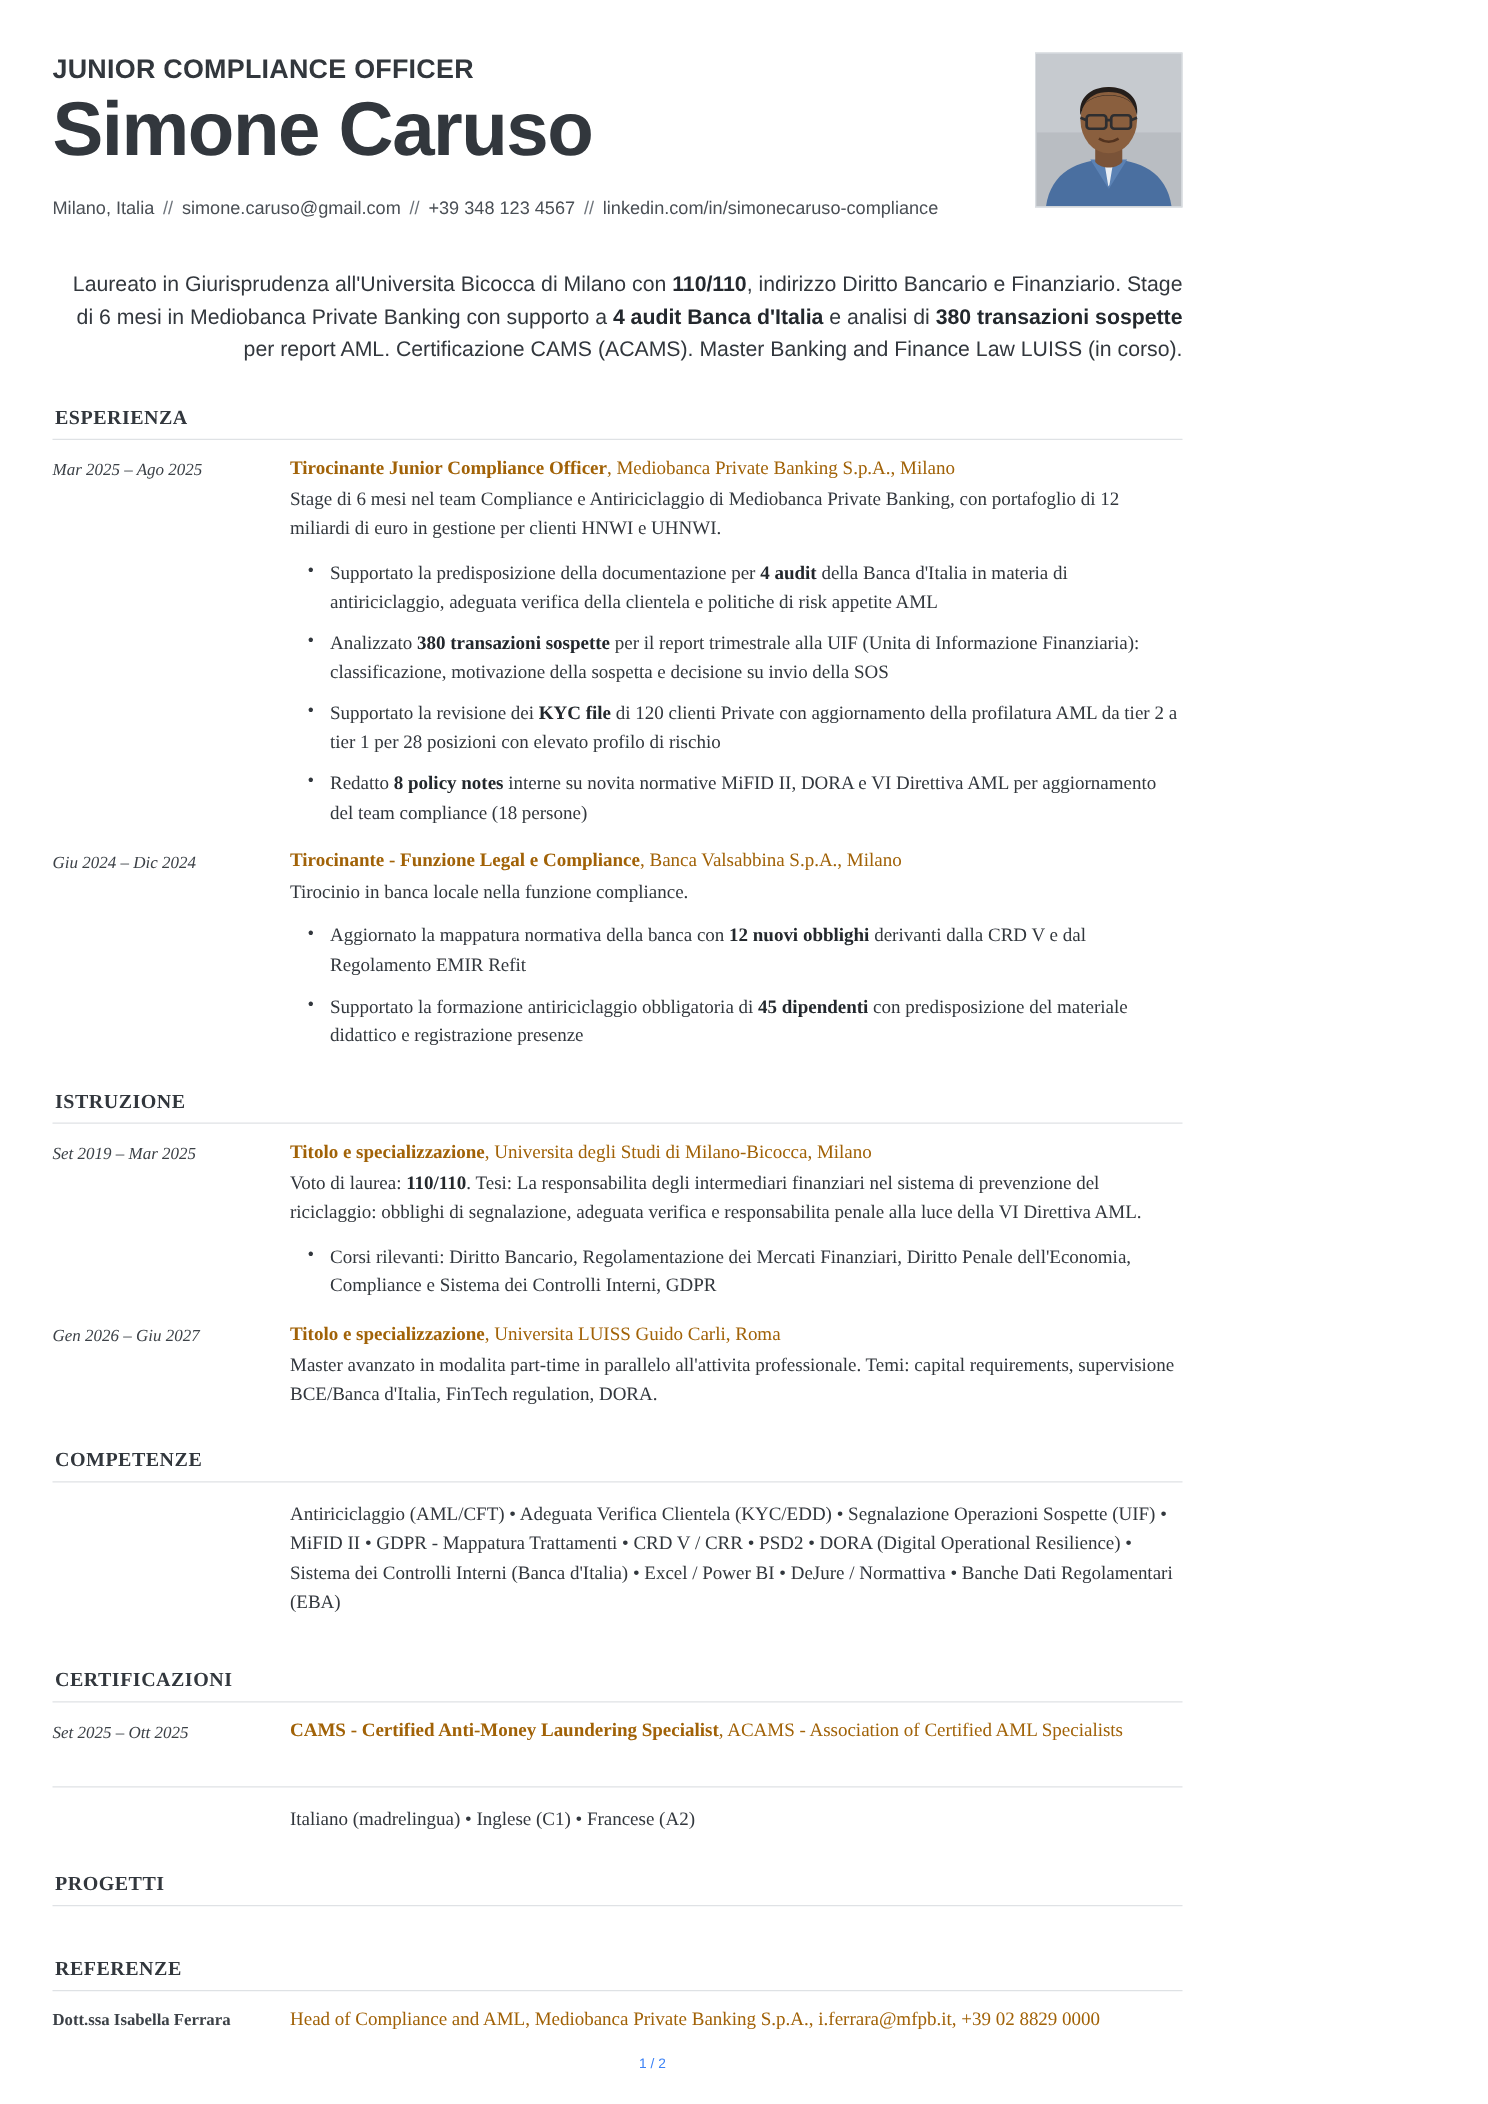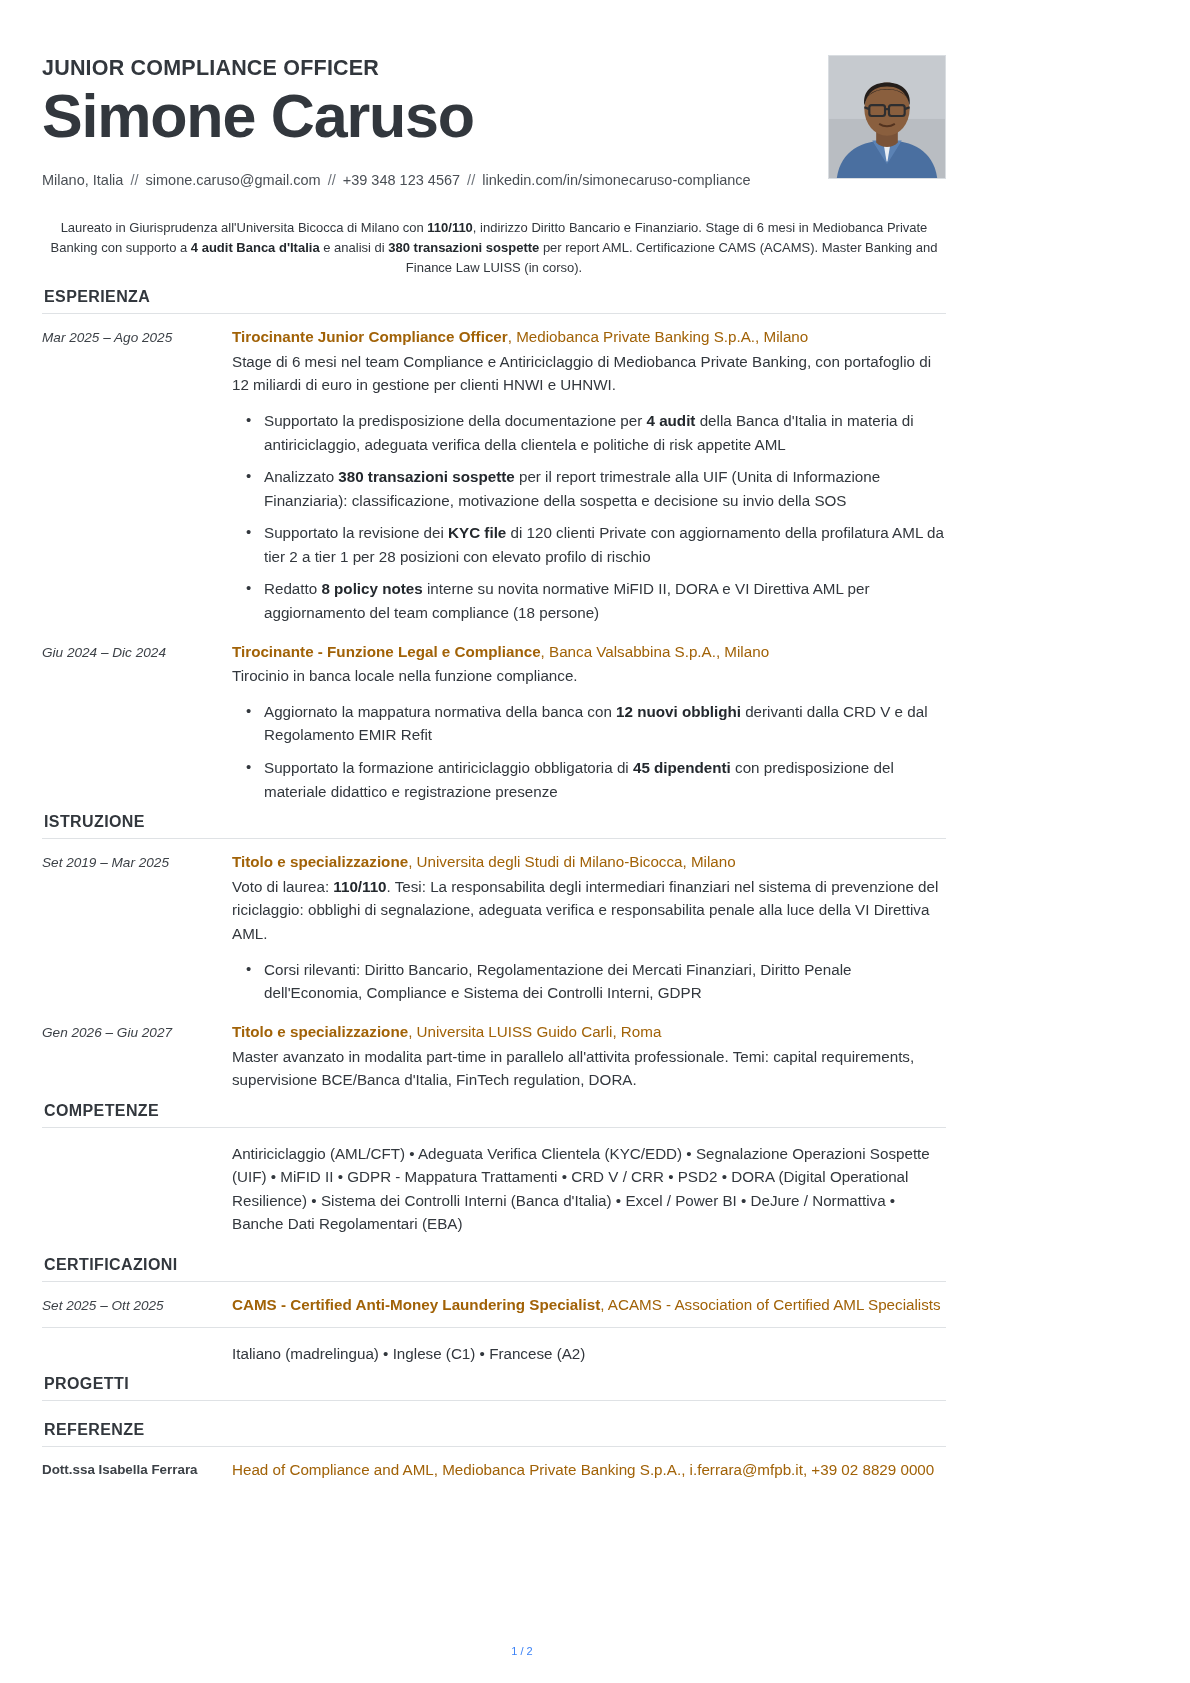--- a/index.html
+++ b/index.html
@@ -10,21 +10,21 @@
   body {
     width: 1190px;
     min-height: 1683px;
     font-family: "Liberation Sans", sans-serif;
     color: #32373d;
     position: relative;
   }
   .page {
     width: 1044px;
     min-height: 1683px;
-    padding: 55px 98px 0 42px;
+    padding: 42px 98px 0 42px;
     position: relative;
   }
 
   
   .header {
     display: flex;
     align-items: flex-start;
     justify-content: space-between;
   }
   .header-left { flex: 1 1 auto; padding-right: 20px; }
@@ -59,30 +59,30 @@
     flex: 0 0 118px;
     background: #c9cdd2;
     border: 1px solid #d9dde1;
     position: relative;
     overflow: hidden;
   }
   .photo svg { display: block; width: 100%; height: 100%; }
 
   
   .summary {
-    font-size: 13px;
+    font-size: 17px;
     line-height: 1.55;
-    margin-top: 26px;
-    color: #32373d;
-    text-align: center;
+    margin-top: 36px;
+    color: #32373d;
+    text-align: right;
   }
   .summary b, .rich b { font-weight: bold; color: #23282d; }
 
   
-  .section { margin-top: 10px; }
+  .section { margin-top: 32px; font-family: Liberation Serif, serif; }
   .section-title {
     font-size: 16px;
     font-weight: bold;
     letter-spacing: 0.4px;
     color: #32373d;
     margin: 0 0 7px 2px;
   }
   .rule {
     height: 1px;
     background: #dfe2e5;

